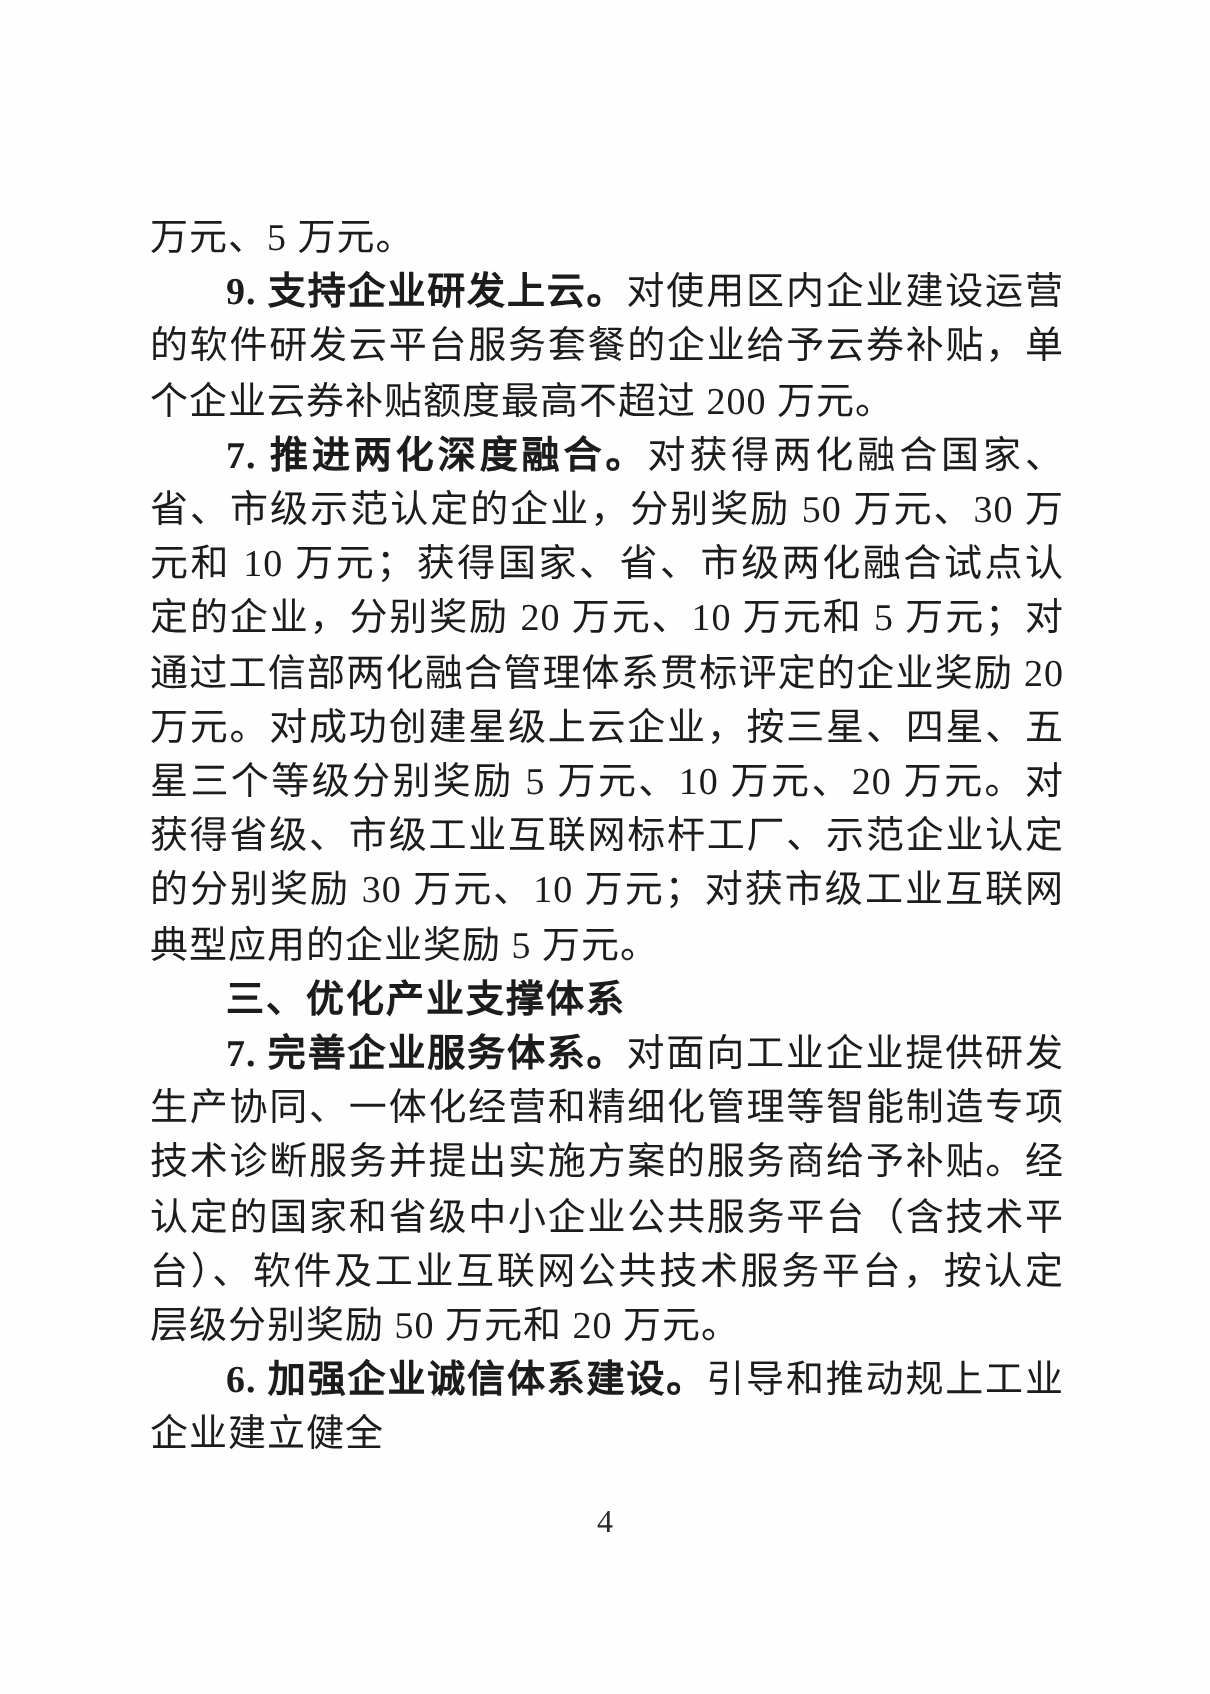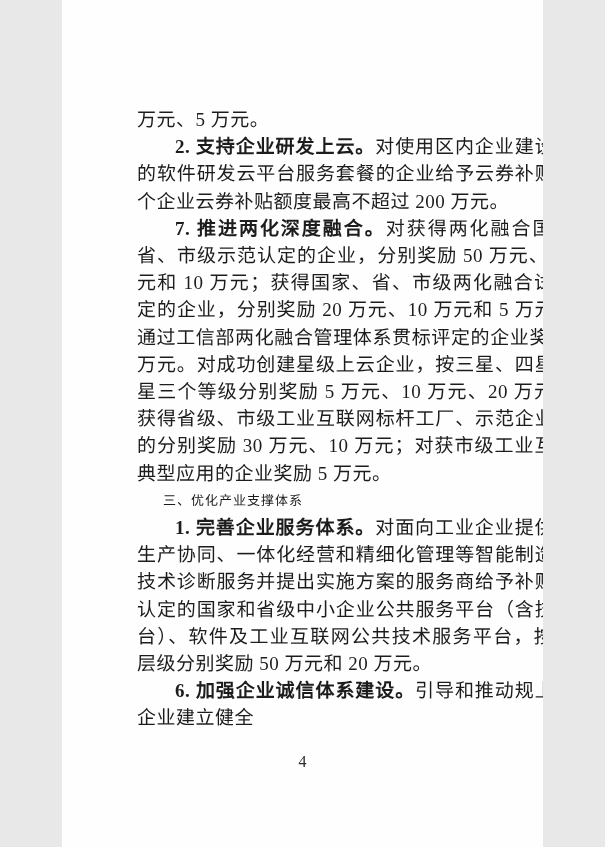--- a/index.html
+++ b/index.html
@@ -2,21 +2,21 @@
 <html lang="zh-CN"><head>
 <meta charset="utf-8">
 <style>
   html, body {
     margin: 0;
     padding: 0;
     background: #e8e8e8;
   }
   .page {
     position: relative;
-    width: 481px;
+    width: 605px;
     height: 847px;
     margin: 0 auto;
     background: #fefefe;
     color: #1c1c1c;
     font-family: "Liberation Serif", "DejaVu Serif", serif;
     overflow: hidden;
     box-sizing: border-box;
   }
   .text-block {
     position: absolute;
@@ -37,22 +37,22 @@
     text-indent: 2em;
   }
   .cont-line {
     text-indent: 0;
   }
   .lead {
     font-weight: 700;
   }
   .section-heading {
     text-indent: 2em;
-    font-weight: 400;
-    font-size: 13px;
+    font-weight: 700;
+    font-size: 19px;
     line-height: 27.2px;
     font-family: "Liberation Sans", "DejaVu Sans", sans-serif;
     letter-spacing: 1px;
   }
   .page-number {
     position: absolute;
     bottom: 76px;
     left: 0;
     width: 100%;
     text-align: center;
@@ -63,28 +63,28 @@
 </style>
 </head>
 <body>
 
 <div class="page">
 
   <div class="text-block">
 
     <p class="cont-line">万元、5 万元。</p>
 
-    <p class="para"><span class="lead">2. 支持企业研发上云。</span><span>对使用区内企业建设运营的软件研发云平台服务套餐的企业给予云券补贴，单个企业云券补贴额度最高不超过 200 万元。</span></p>
+    <p class="para"><span class="lead">9. 支持企业研发上云。</span><span>对使用区内企业建设运营的软件研发云平台服务套餐的企业给予云券补贴，单个企业云券补贴额度最高不超过 200 万元。</span></p>
 
     <p class="para"><span class="lead">7. 推进两化深度融合。</span><span>对获得两化融合国家、省、市级示范认定的企业，分别奖励 50 万元、30 万元和 10 万元；获得国家、省、市级两化融合试点认定的企业，分别奖励 20 万元、10 万元和 5 万元；对通过工信部两化融合管理体系贯标评定的企业奖励 20 万元。对成功创建星级上云企业，按三星、四星、五星三个等级分别奖励 5 万元、10 万元、20 万元。对获得省级、市级工业互联网标杆工厂、示范企业认定的分别奖励 30 万元、10 万元；对获市级工业互联网典型应用的企业奖励 5 万元。</span></p>
 
     <h2 class="section-heading">三、优化产业支撑体系</h2>
 
 
-    <p class="para"><span class="lead">1. 完善企业服务体系。</span><span>对面向工业企业提供研发生产协同、一体化经营和精细化管理等智能制造专项技术诊断服务并提出实施方案的服务商给予补贴。经认定的国家和省级中小企业公共服务平台（含技术平台）、软件及工业互联网公共技术服务平台，按认定层级分别奖励 50 万元和 20 万元。</span></p>
+    <p class="para"><span class="lead">7. 完善企业服务体系。</span><span>对面向工业企业提供研发生产协同、一体化经营和精细化管理等智能制造专项技术诊断服务并提出实施方案的服务商给予补贴。经认定的国家和省级中小企业公共服务平台（含技术平台）、软件及工业互联网公共技术服务平台，按认定层级分别奖励 50 万元和 20 万元。</span></p>
 
     <p class="para"><span class="lead">6. 加强企业诚信体系建设。</span><span>引导和推动规上工业企业建立健全</span></p>
 
   </div>
 
   <div class="page-number">4</div>
 
 </div>
 
 </body></html>

